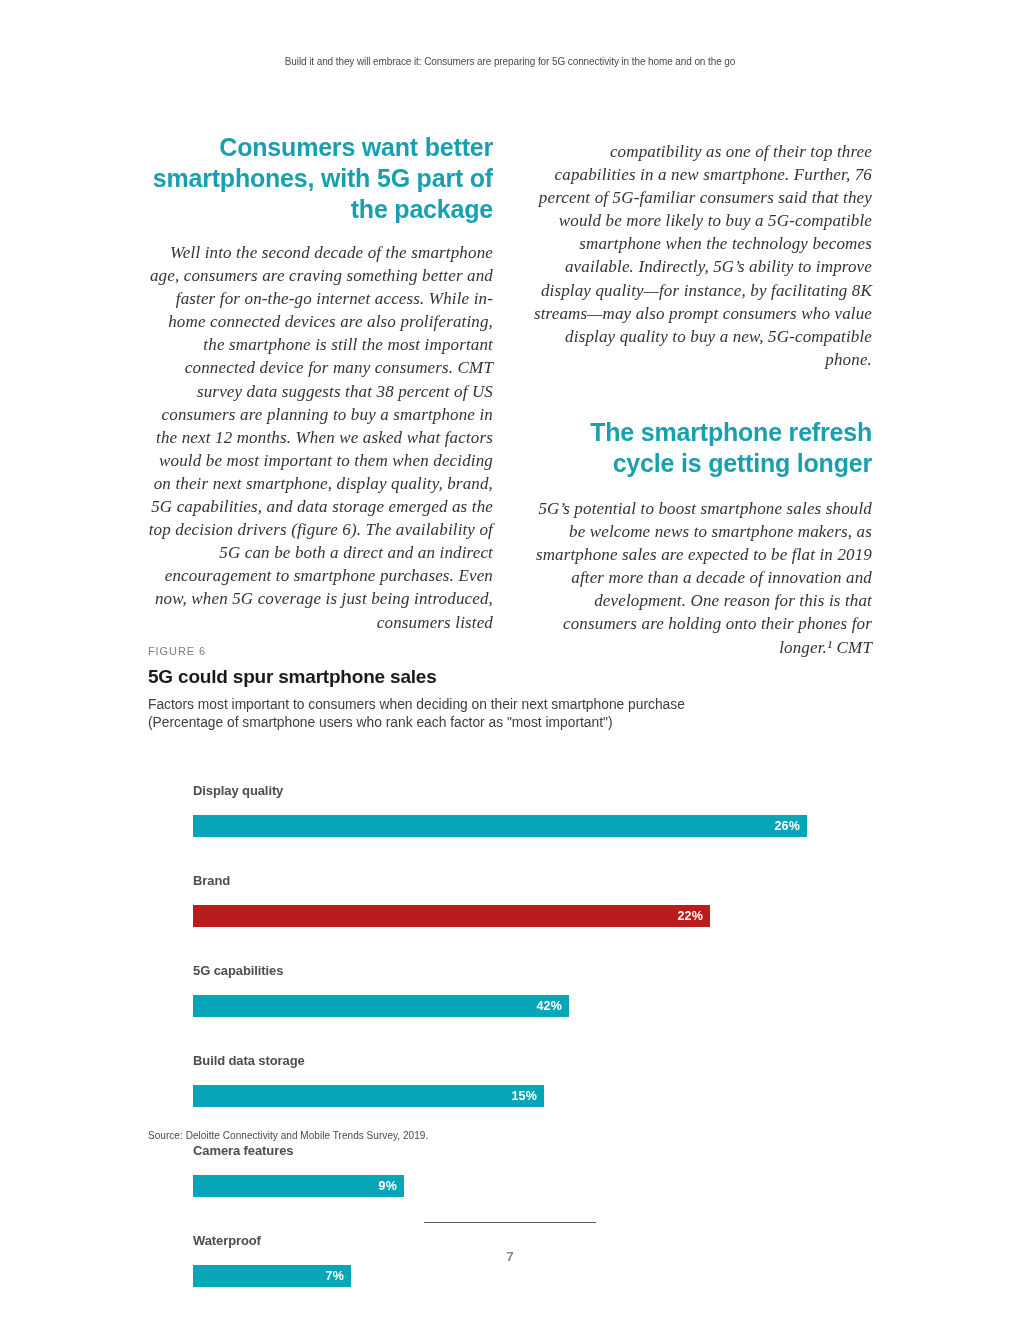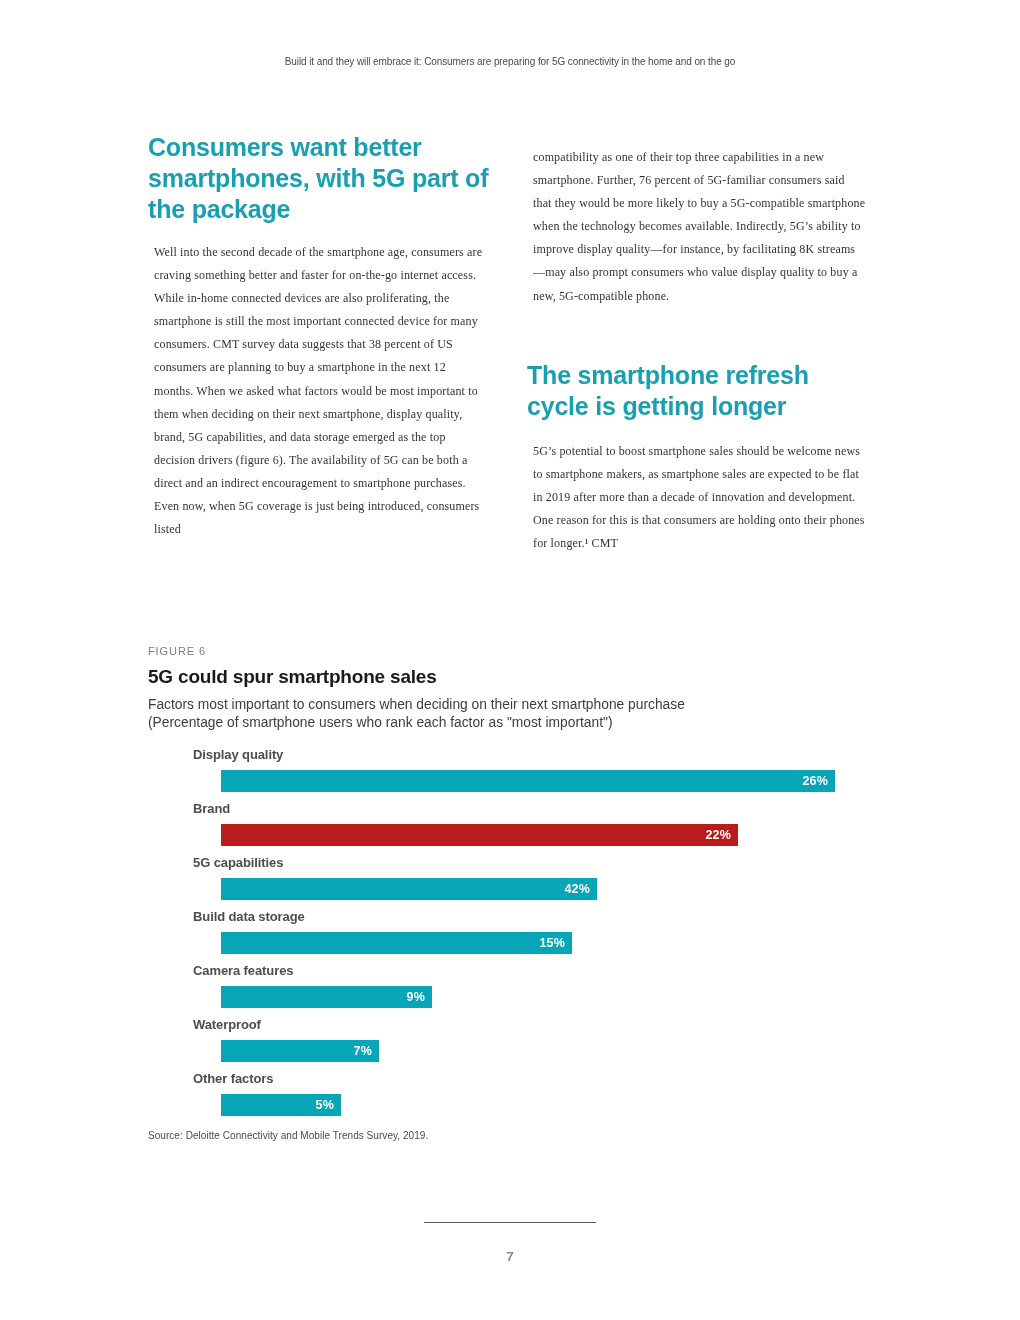--- a/index.html
+++ b/index.html
@@ -26,44 +26,46 @@
     font-family: "Liberation Sans", sans-serif;
     font-size: 10px;
     letter-spacing: -0.1px;
     color: #4a4a4a;
   }
 
   
   .col {
     position: absolute;
     width: 345px;
+    text-align: right;
   }
   .col-left  { left: 148px; top: 132px; }
   .col-right { left: 527px; top: 140px; }
 
   h1.section-title {
     font-family: "Liberation Sans", sans-serif;
     font-size: 25px;
     line-height: 31px;
     font-weight: 700;
     color: #19a0b0;
     margin: 0 0 16px 0;
     letter-spacing: -0.2px;
   }
   h1.section-title.second {
     margin: 0 0 18px 0;
   }
 
   p.body-text {
     font-family: "Liberation Serif", serif;
-    font-size: 12px;
+    font-size: 17px;
     line-height: 23.1px;
     color: #333333;
-    margin: 6px;
+    margin: 0;
     letter-spacing: 0.15px;
+    font-style: italic;
   }
 
   .spacer-between { height: 46px; }
 
   
   .figure {
     position: absolute;
     left: 148px;
     top: 645px;
     width: 730px;
@@ -98,26 +100,26 @@
   .bar-row {
     height: 54px;
     position: relative;
   }
   .bar-label {
     font-size: 13px;
     font-weight: 700;
     color: #4d4d4d;
     letter-spacing: -0.1px;
     line-height: 14px;
-    padding-bottom: 8px;
+    padding-bottom: 17px;
+    margin-top: 36px;
   }
   .bar-track {
     position: relative;
     height: 32px;
-    margin-left: 28px;
   }
   .bar-fill {
     height: 22px;
     background: #07a5b8;
     position: relative;
     display: flex;
     align-items: center;
     justify-content: flex-end;
   }
   .bar-value {

